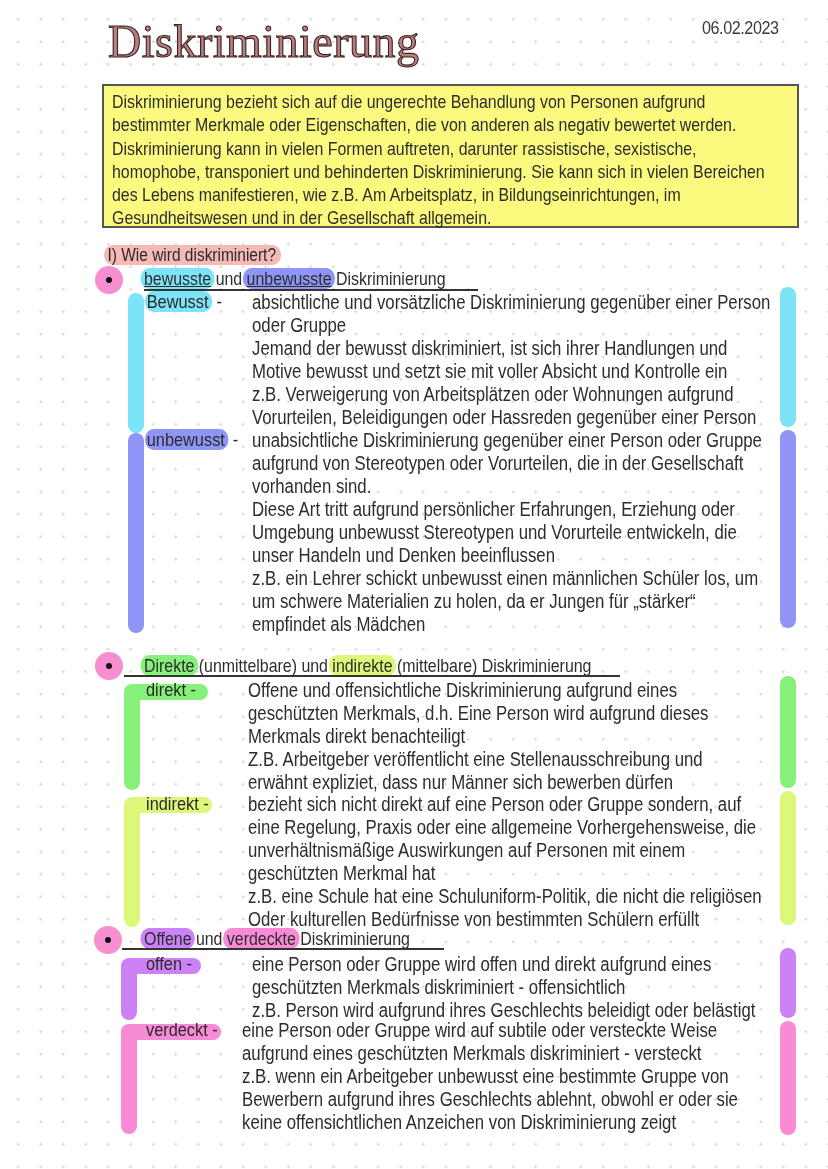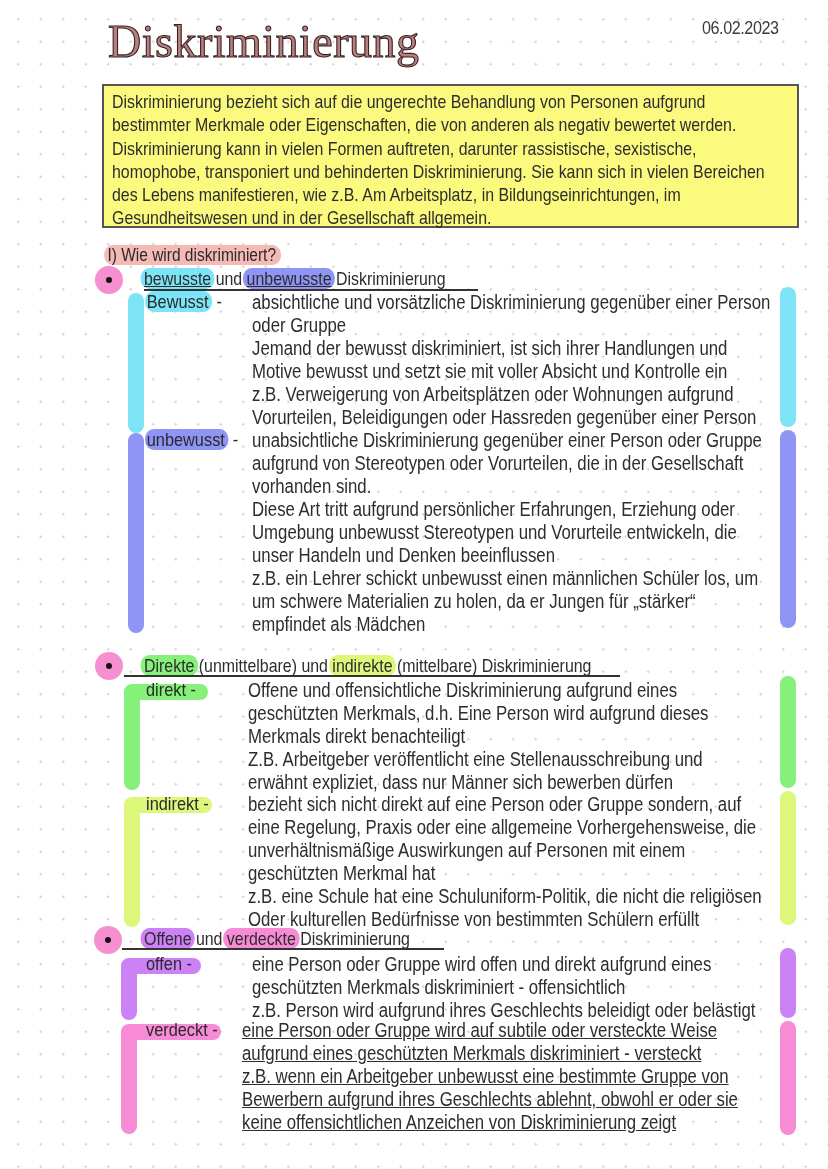--- a/index.html
+++ b/index.html
@@ -204,19 +204,19 @@
   <div class="body-line">geschützten Merkmals diskriminiert - offensichtlich</div>
   <div class="body-line">z.B. Person wird aufgrund ihres Geschlechts beleidigt oder belästigt</div>
 </div>
 
 <div class="abs bar" style="left:121px; top:1026px; width:16px; height:108px; background:#f78bd6;"></div>
 <div class="abs hbar" style="left:121px; top:1024px; width:100px; height:16px; background:#f78bd6;"></div>
 <div class="abs bar" style="left:780px; top:1021px; width:16px; height:114px; background:#f78bd6;"></div>
 <div class="abs term" style="left:146px; top:1019px;">
   <span>verdeckt</span><span> -</span>
 </div>
-<div class="abs body-block" style="left:242px; top:1019px;text-decoration:underline;">
+<div class="abs body-block" style="left:242px; top:1019px;">
   <div class="body-line">eine Person oder Gruppe wird auf subtile oder versteckte Weise</div>
   <div class="body-line">aufgrund eines geschützten Merkmals diskriminiert - versteckt</div>
   <div class="body-line">z.B. wenn ein Arbeitgeber unbewusst eine bestimmte Gruppe von</div>
   <div class="body-line">Bewerbern aufgrund ihres Geschlechts ablehnt, obwohl er oder sie</div>
   <div class="body-line">keine offensichtlichen Anzeichen von Diskriminierung zeigt</div>
 </div>
 
 </body></html>

